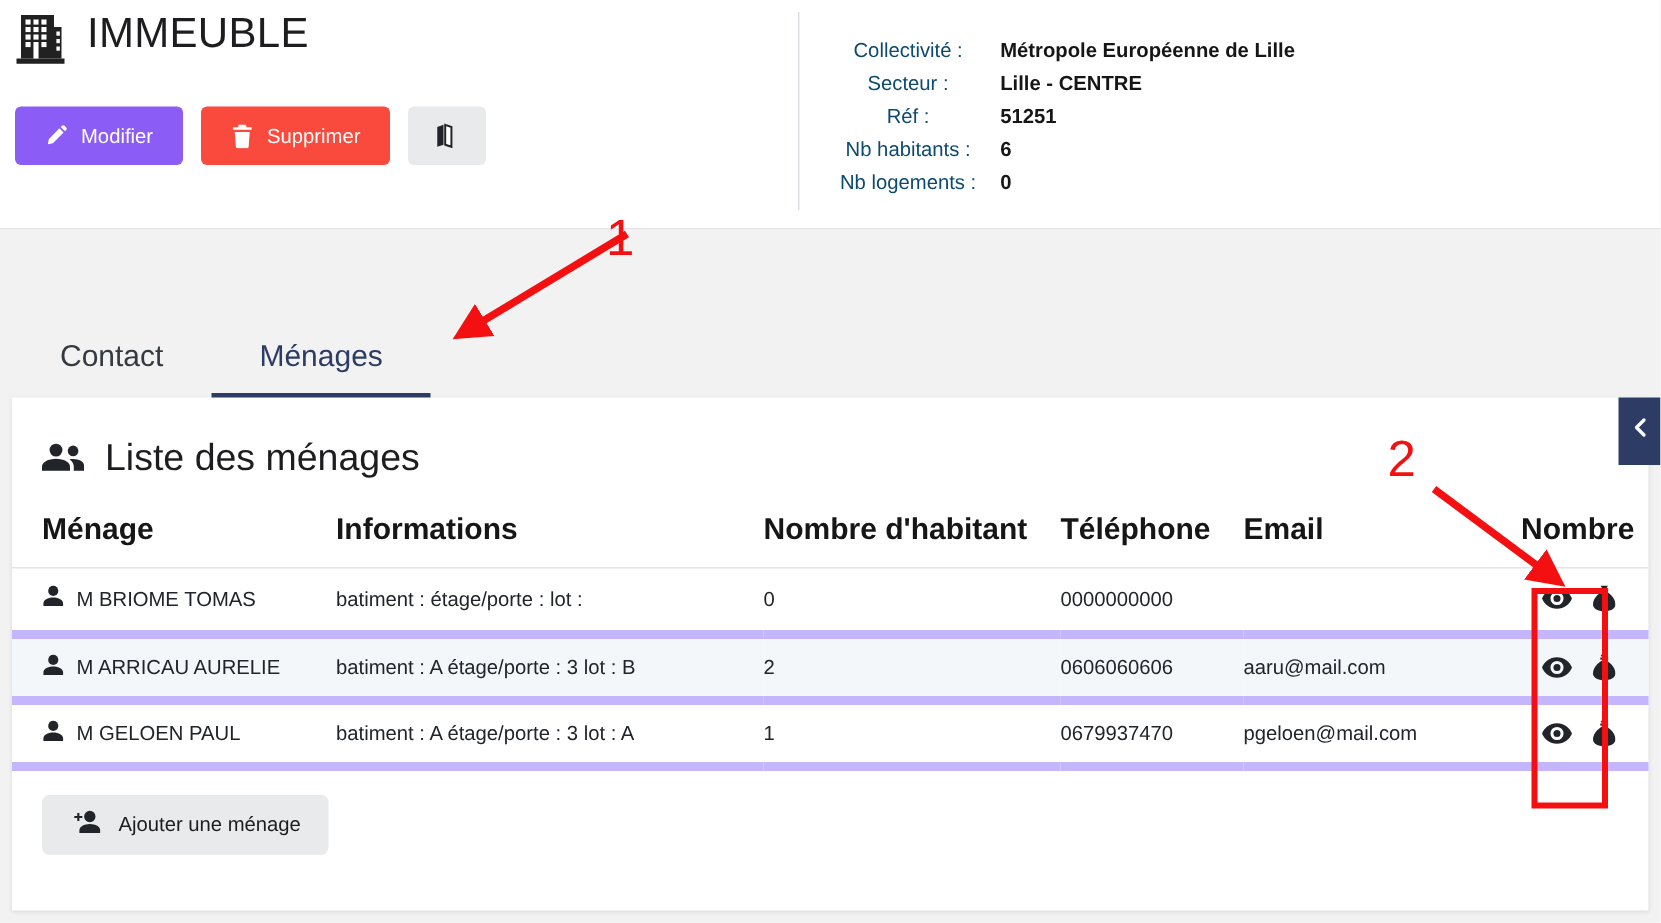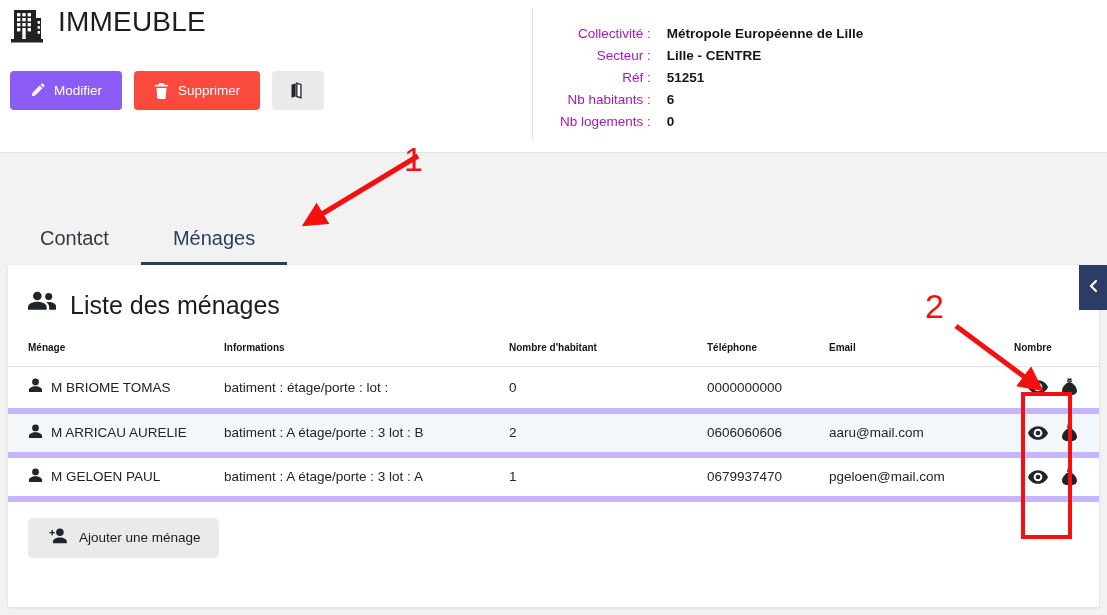--- a/index.html
+++ b/index.html
@@ -45,21 +45,21 @@
   .hdr-divider {
     position: absolute; left: 532px; top: 8px;
     width: 1px; height: 132px; background: #dcdfe3;
   }
 
   .info-table {
     position: absolute; left: 560px; top: 22px;
     border-collapse: collapse;
   }
   .info-table td { font-size: 13.5px; padding: 3.5px 0; vertical-align: top; }
-  .info-label { text-align: right; color: #a21caf; padding-right: 16px !important; white-space: nowrap; }
+  .info-label { text-align: center; color: #0c4a6e; padding-right: 16px !important; white-space: nowrap; }
   .info-value { font-weight: bold; color: #161616; white-space: nowrap; }
 
   
   .tabbar {
     position: absolute; left: 0; top: 153px;
     width: 1107px; height: 113px;
     background: #f2f2f3;
   }
   .tabs {
     position: absolute; left: 8px; bottom: 0;
@@ -75,29 +75,29 @@
   .tab.active { color: #2d3c64; border-bottom-color: #2d3c64; }
 
   
   .card {
     position: absolute; left: 8px; top: 265px;
     width: 1091px; height: 342px;
     background: #ffffff;
     box-shadow: 0 1px 3px rgba(0,0,0,.10);
   }
   .card-title {
-    display: flex; align-items: flex-start; gap: 14px;
+    display: flex; align-items: flex-end; gap: 14px;
     padding: 26px 0 0 20px;
   }
   .card-title-text { font-size: 25px; font-weight: 400; color: #1d1d1f; }
 
   
   table.data { width: 100%; border-collapse: collapse; margin-top: 22px; table-layout: fixed; }
   table.data th {
-    font-size: 10px; font-weight: bold; color: #161616;
+    font-size: 20px; font-weight: bold; color: #161616;
     text-align: left; padding: 0 0 13px 0;
     border-bottom: 1px solid #e2e4e8;
   }
   table.data td {
     font-size: 13.5px; color: #212529; padding: 0; height: 44px;
     border-bottom: 6px solid #c4b5fd; vertical-align: middle;
   }
   table.data tbody tr.alt td { background: #f4f7fa; }
   .c-menage { width: 216px; padding-left: 20px !important; }
   .c-infos  { width: 285px; }

